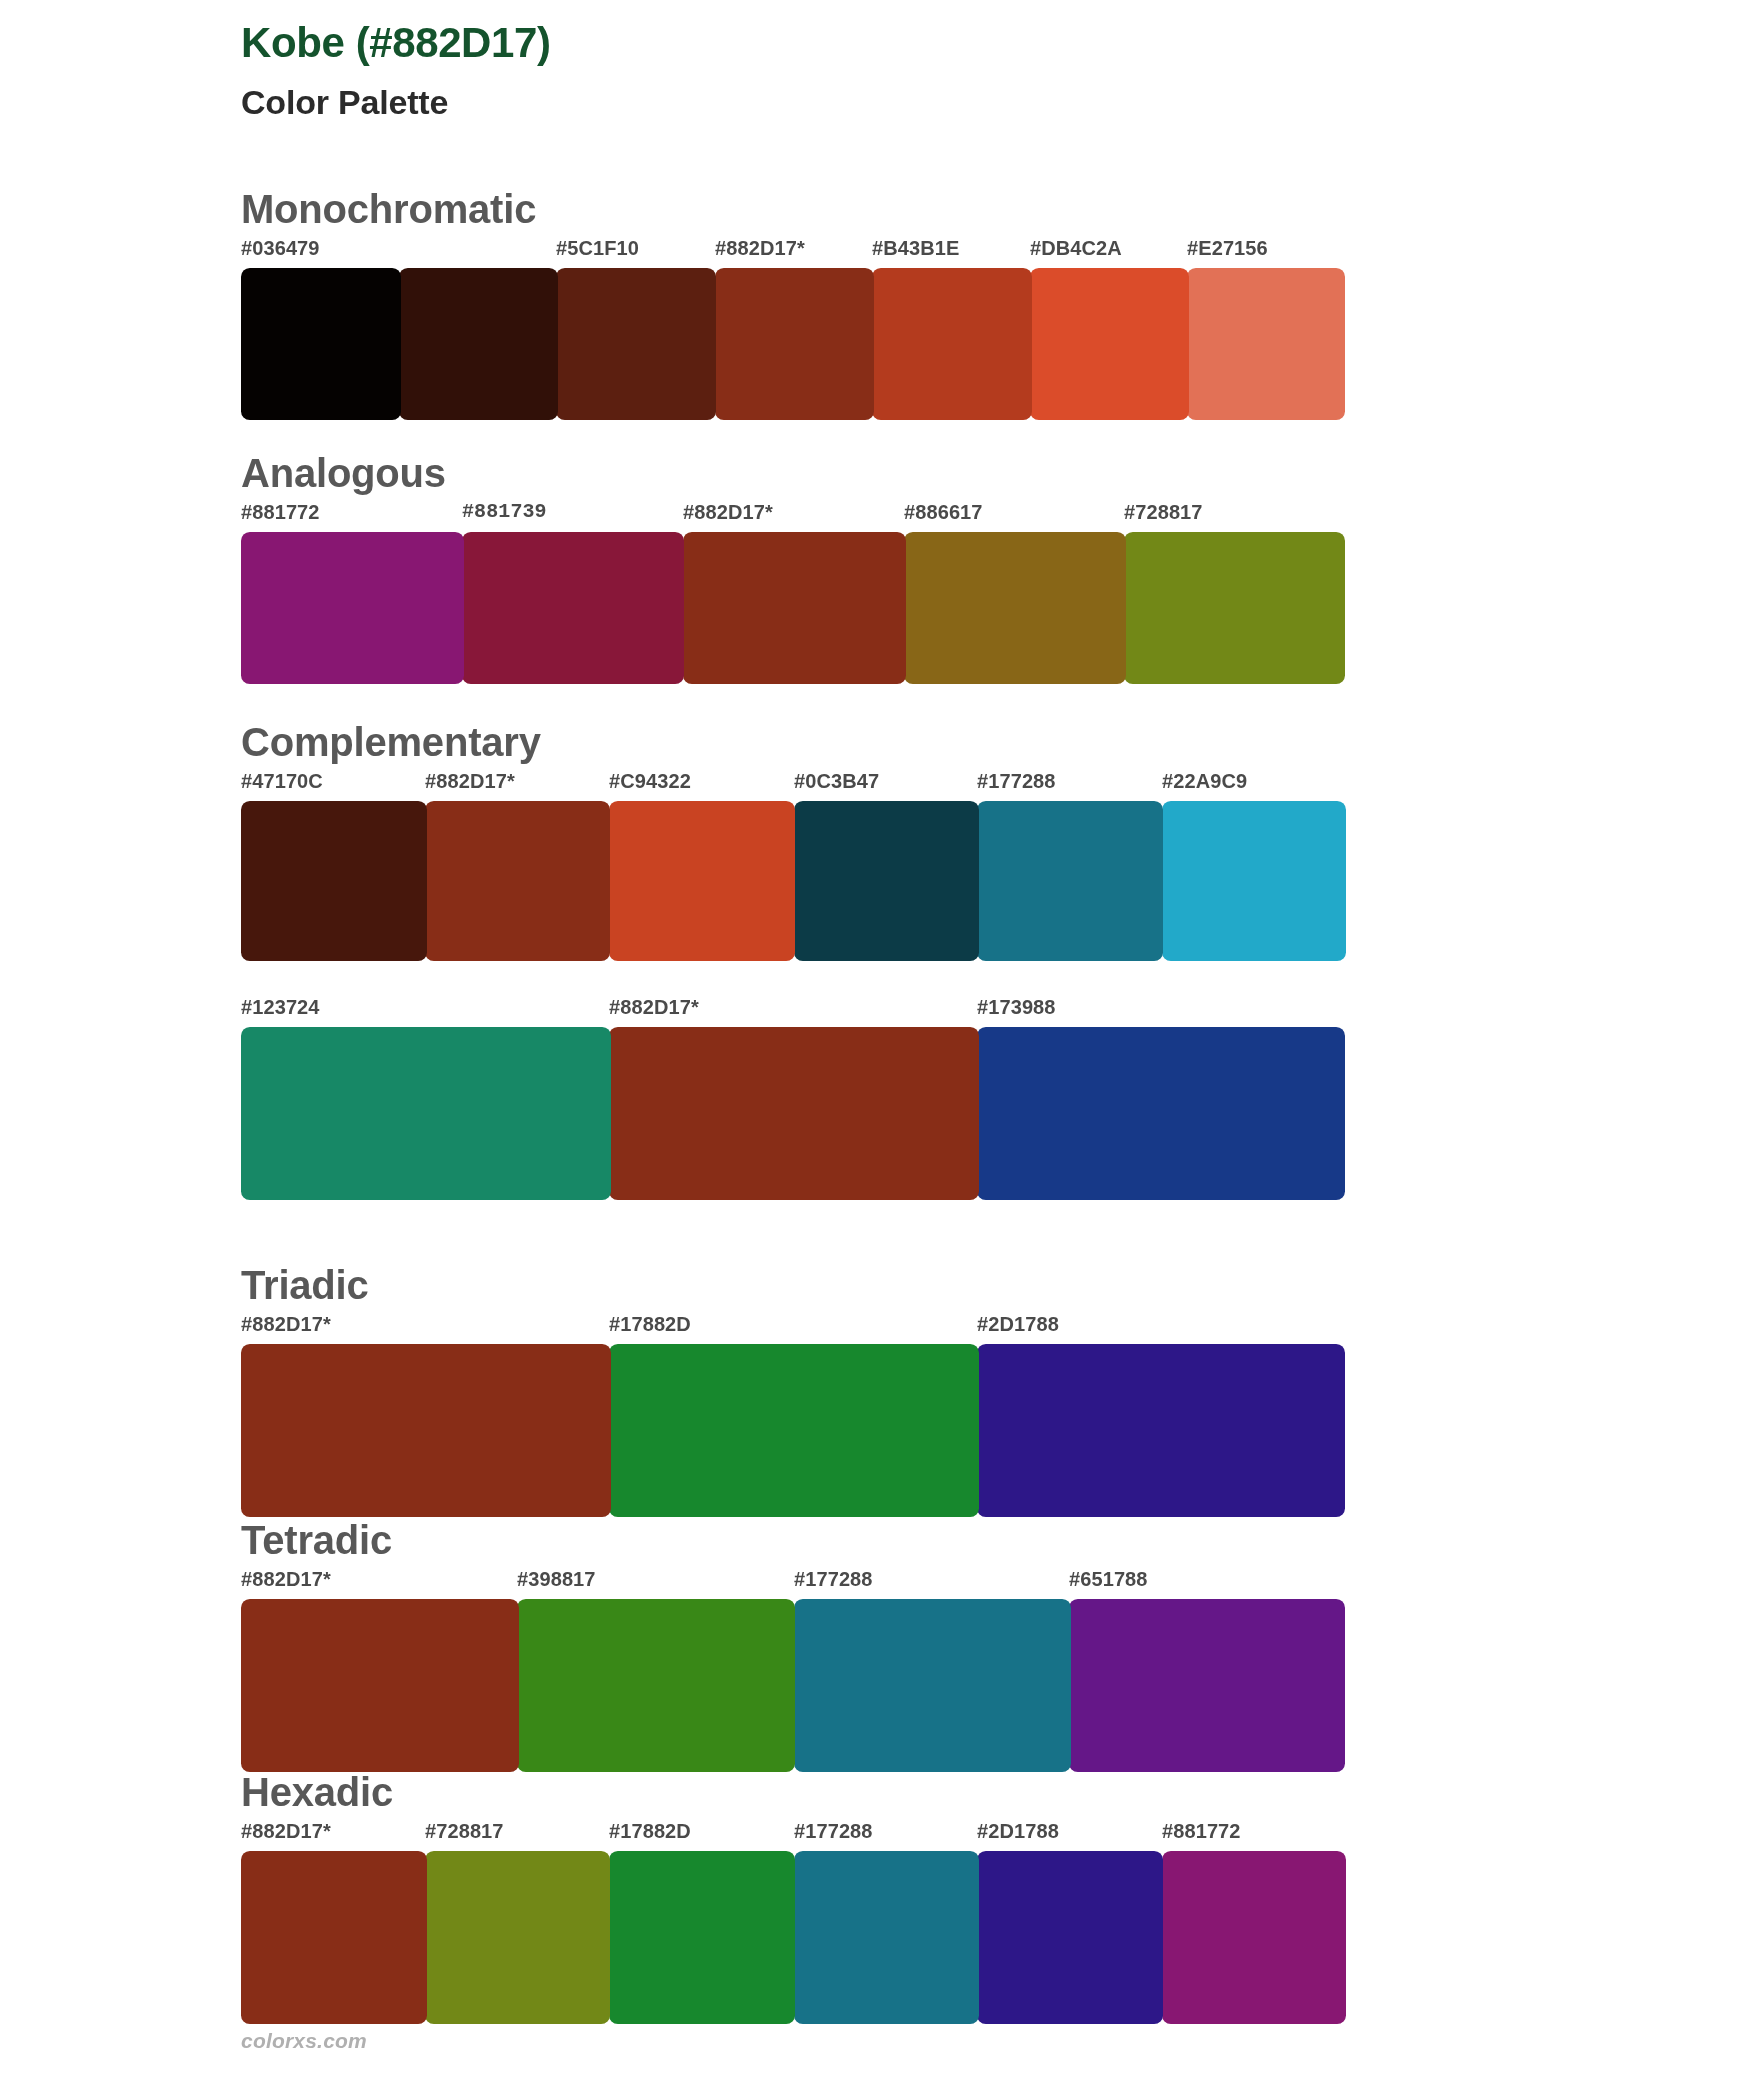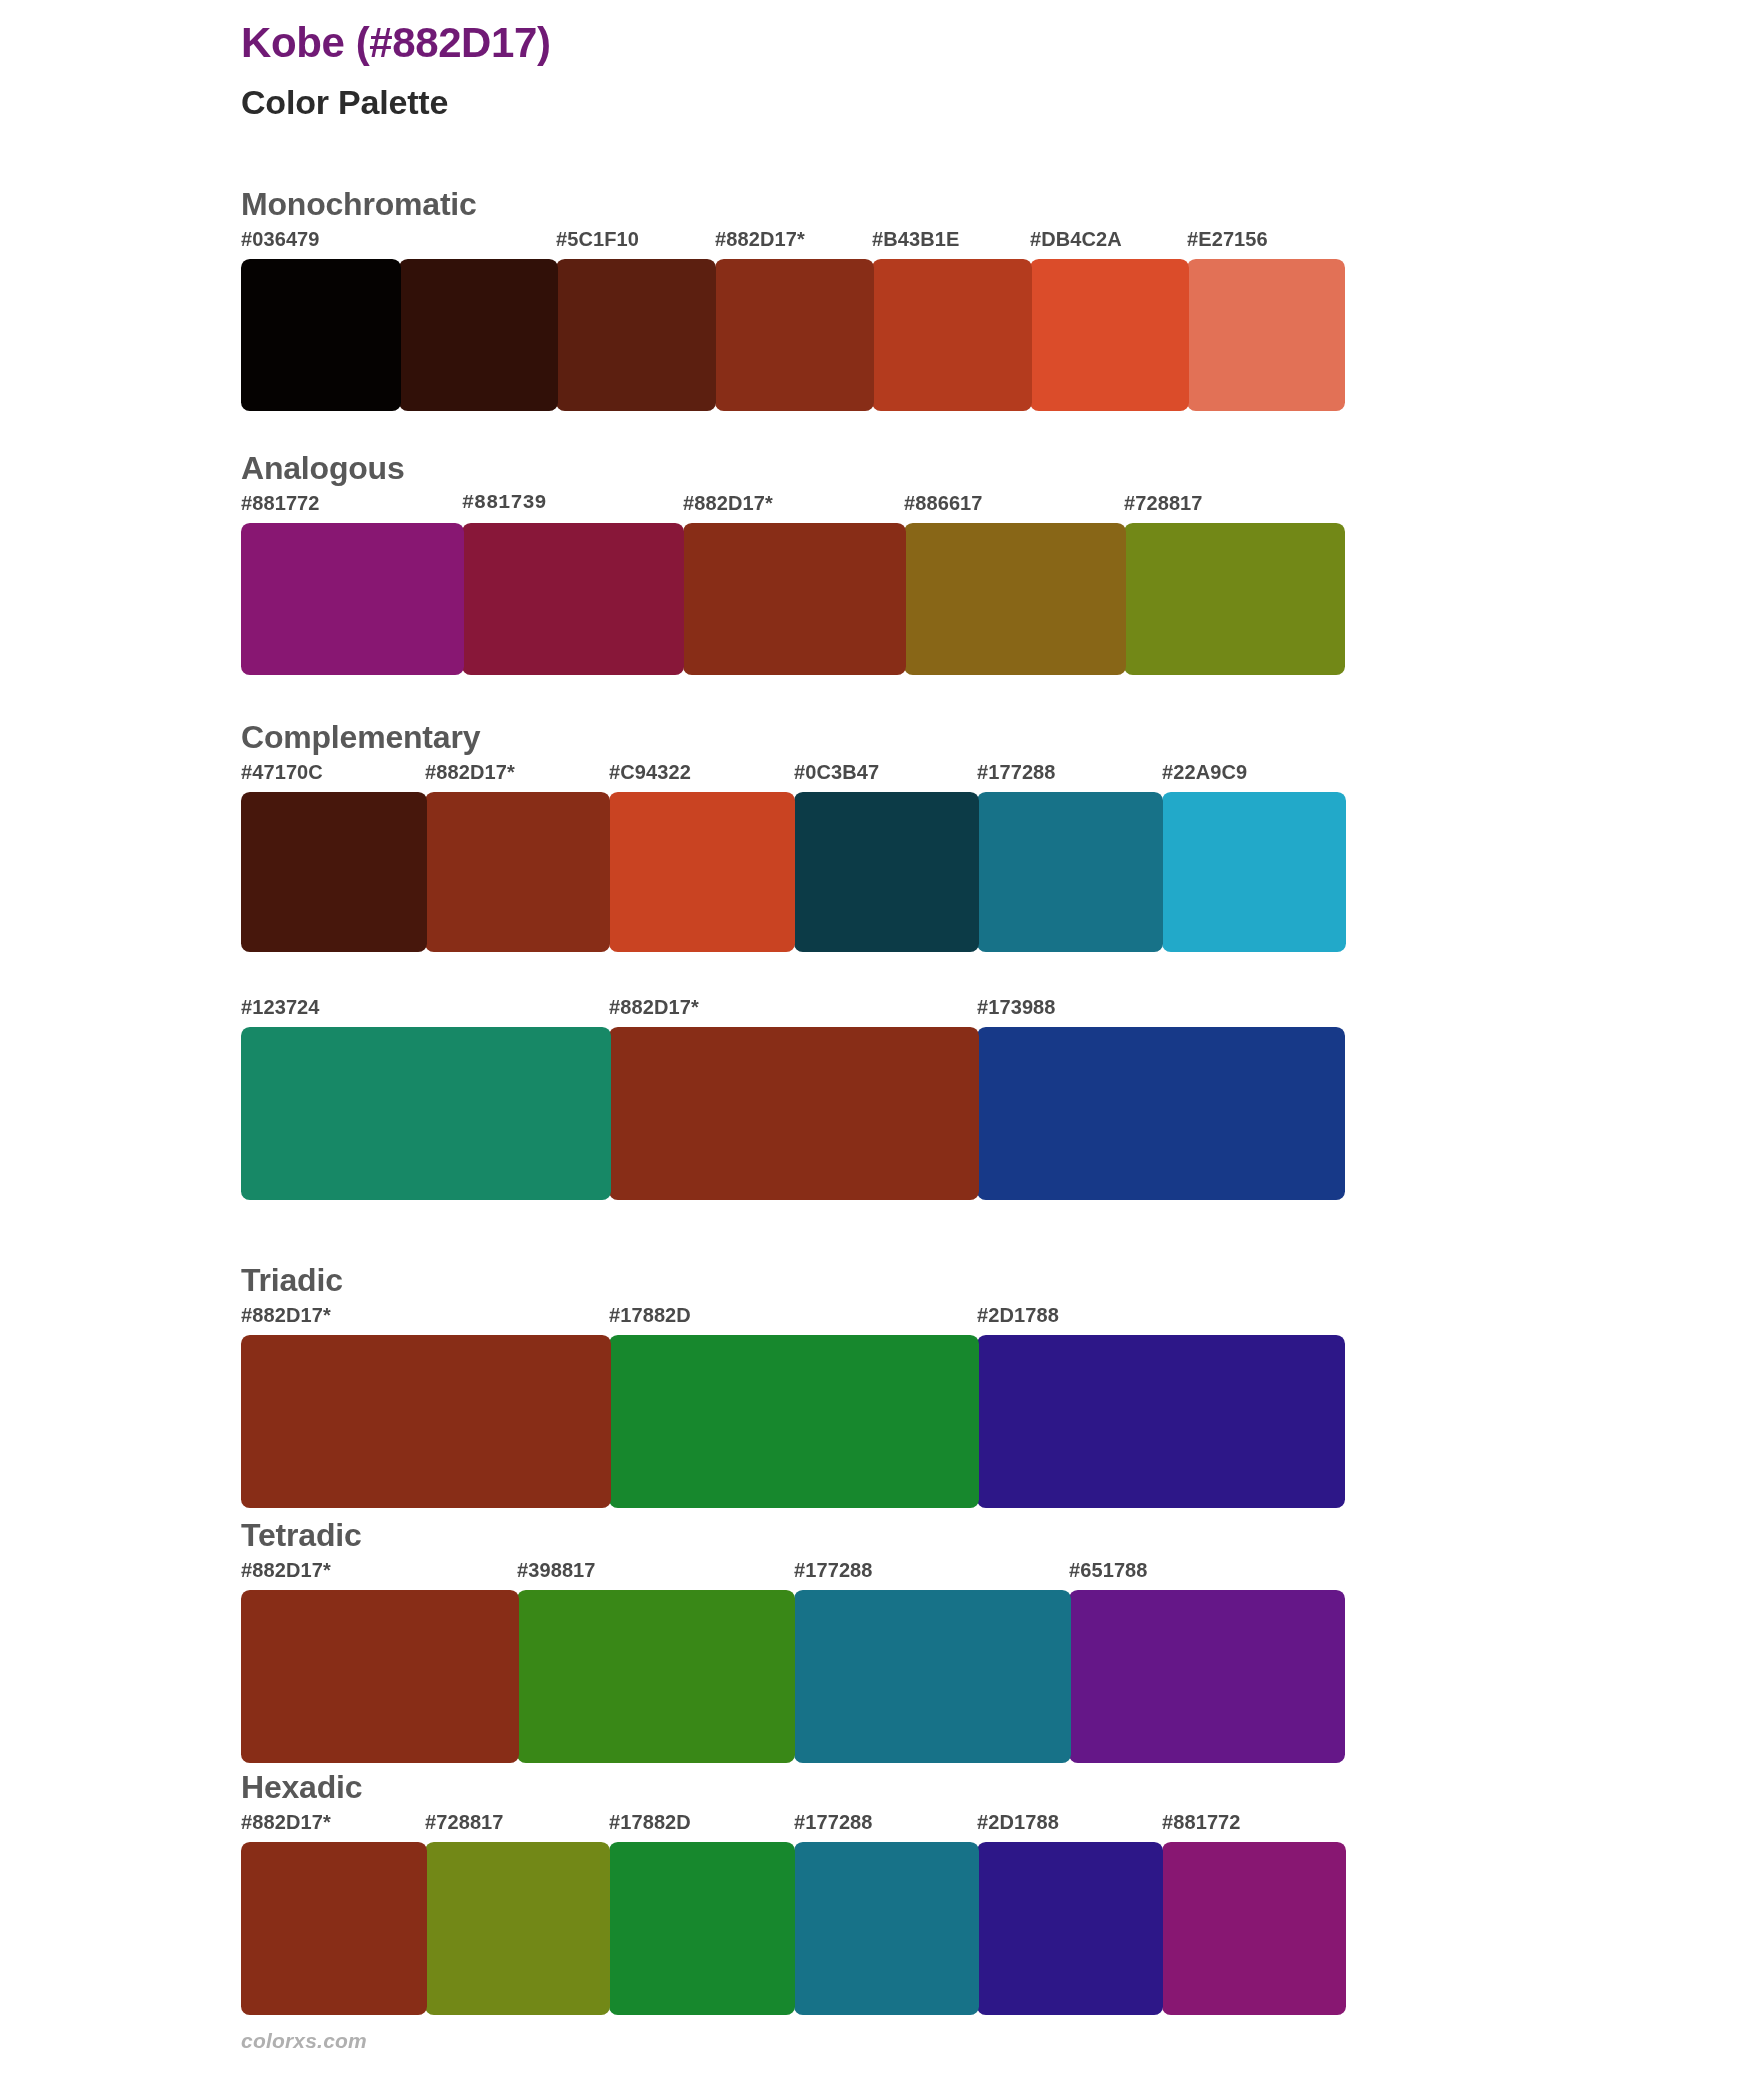--- a/index.html
+++ b/index.html
@@ -26,21 +26,21 @@
   
   .header {
     position: absolute;
     left: 241px;
     top: 17.6px;
     width: 1118px;
   }
   .page-title {
     font-size: 42px;
     font-weight: bold;
-    color: #701a75;
+    color: #14532d;
     letter-spacing: -0.4px;
     line-height: 1.18;
     margin: 0;
     padding: 0;
     white-space: nowrap;
   }
   .page-subtitle {
     font-size: 34px;
     font-weight: bold;
     color: #2b2b2b;
@@ -58,21 +58,21 @@
     left: 0;
     top: 0;
     width: 1757px;
   }
   .section {
     position: absolute;
     left: 241px;
     width: 1105px;
   }
   .section-title {
-    font-size: 32px;
+    font-size: 40px;
     font-weight: bold;
     color: #585858;
     letter-spacing: -0.2px;
     margin: 0 0 4.8px 0;
     line-height: 1.18;
     white-space: nowrap;
   }
 
   .swatch-row {
     position: relative;

